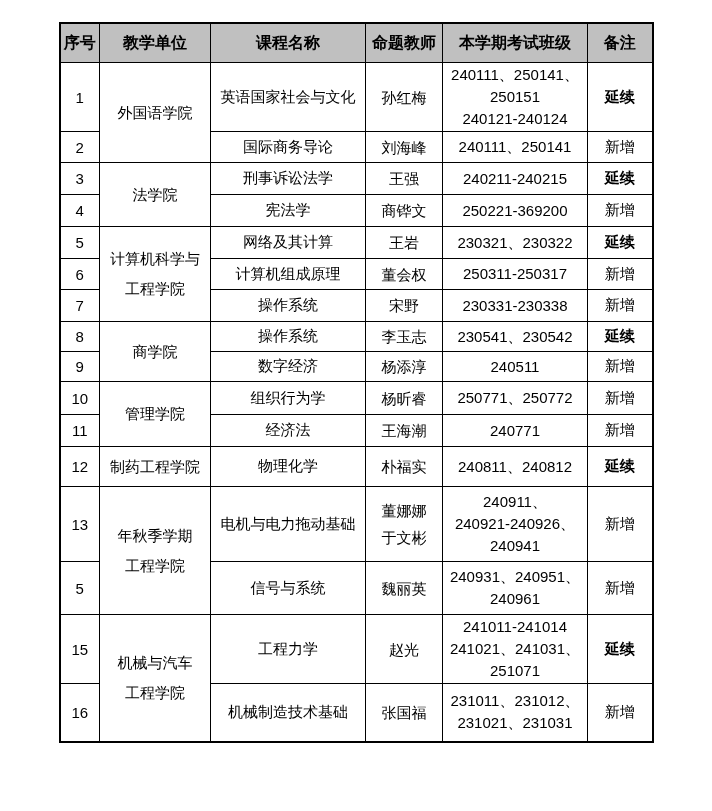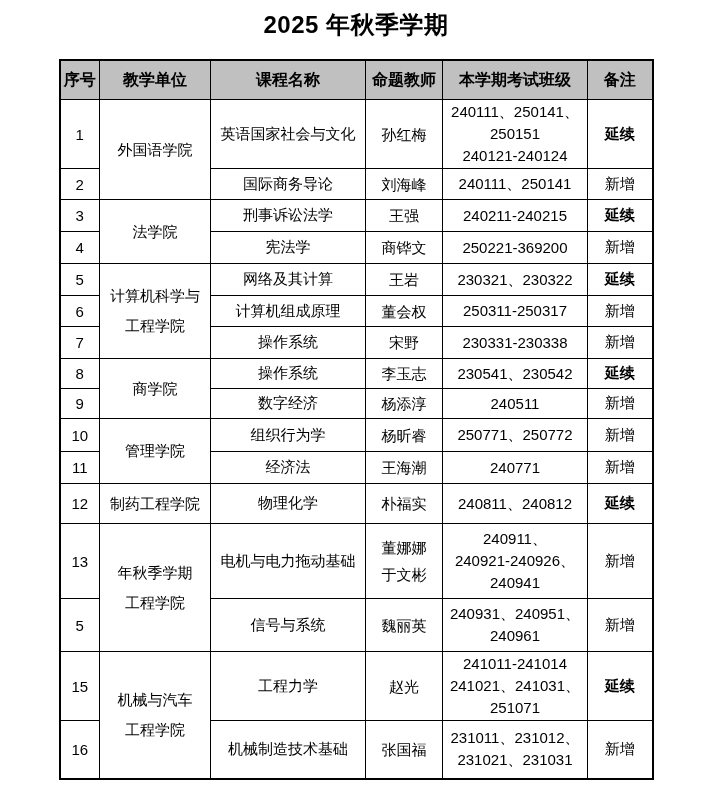--- a/index.html
+++ b/index.html
@@ -62,21 +62,20 @@
   col.w-teacher { width: 77px; }
   col.w-classes { width: 145px; }
   col.w-note    { width: 65px; }
 </style>
 </head>
 <body>
 
 <div class="page">
 
   <div class="title-block">
-    <div class="title-line">2025 年秋季学期</div>
   </div>
 
   <table class="course-table">
     <colgroup>
       <col class="w-no">
         <col class="w-unit">
         <col class="w-course">
         <col class="w-teacher">
         <col class="w-classes">
         <col class="w-note">

